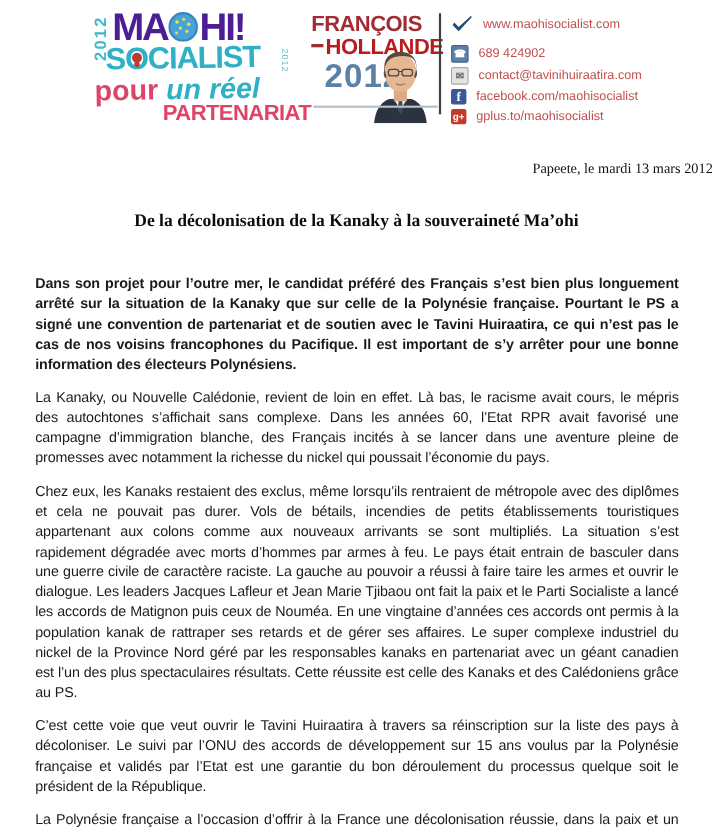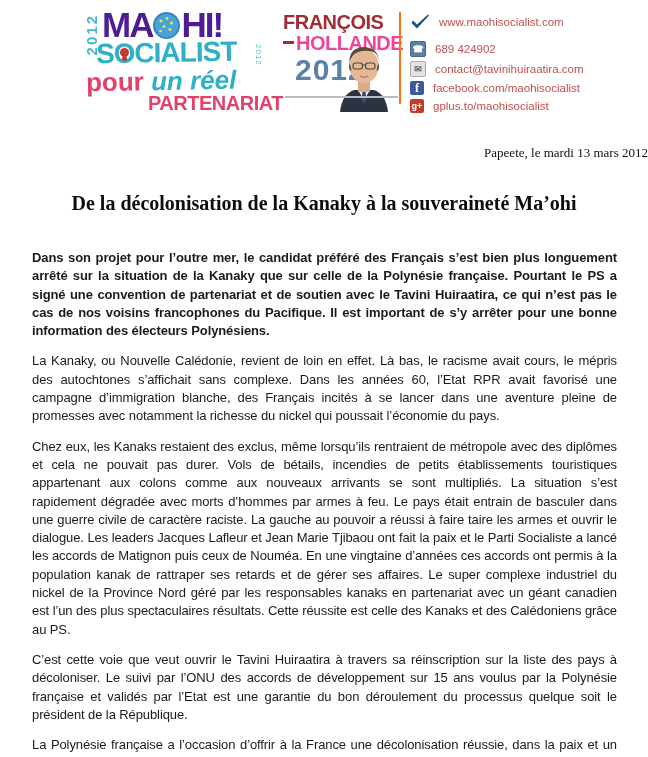--- a/index.html
+++ b/index.html
@@ -22,45 +22,45 @@
                    writing-mode:vertical-rl;letter-spacing:1px;opacity:.8;}
   .logo-line3{position:absolute;left:0px;top:60px;font-size:26px;line-height:26px;font-weight:700;
               transform:rotate(-1deg);}
   .logo-line3 .w1{color:#e04368;}
   .logo-line3 .w2{color:#2fb0c6;font-style:italic;}
   .logo-line4{position:absolute;left:62px;top:86px;font-size:20px;line-height:18px;font-weight:800;
               color:#e04368;letter-spacing:-.5px;}
 
   .candidate{position:absolute;left:283px;top:12px;width:125px;height:92px;}
   .cand-fn{font-size:20px;line-height:21px;font-weight:800;color:#a12c35;letter-spacing:-.5px;}
-  .cand-ln{font-size:20px;line-height:21px;font-weight:800;color:#ec4899;margin-left:13px;letter-spacing:-.5px;}
+  .cand-ln{font-size:20px;line-height:21px;font-weight:800;color:#b91c1c;margin-left:13px;letter-spacing:-.5px;}
   .cand-ln::before{content:"";display:inline-block;width:11px;height:3px;background:#a12c35;
                    vertical-align:6px;margin-right:2px;margin-left:-13px;}
   .cand-year{font-size:30px;line-height:32px;font-weight:800;color:#5c81a6;margin-left:12px;letter-spacing:1px;}
   .cand-portrait{position:absolute;left:53px;top:26px;width:56px;height:74px;}
   .cand-grayline{position:absolute;left:2px;top:84px;width:113px;height:2px;background:#b2bfc6;}
 
   .contacts{position:absolute;left:399px;top:12px;width:238px;height:92px;
-            border-left:2px solid #f97316;padding-left:9px;box-sizing:border-box;}
+            border-left:2px solid #404040;padding-left:9px;box-sizing:border-box;}
   .contact-row{display:flex;align-items:center;gap:9px;color:#c0504d;font-size:11.5px;
                line-height:13px;margin-bottom:4px;white-space:nowrap;}
   .contact-row.first{margin-bottom:11px;margin-top:2px;}
   .icon-box{display:inline-flex;align-items:center;justify-content:center;width:14px;height:14px;
             border-radius:2px;font-size:10px;color:#fff;flex:0 0 14px;font-weight:bold;}
   .icon-check{width:20px;height:16px;flex:0 0 20px;}
   .icon-phone{background:#5c81a8;border:1px solid #46678a;font-size:9px;}
   .icon-mail{background:#e3e3e3;border:1px solid #a9a9a9;color:#666;font-size:9px;}
   .icon-fb{background:#3b5998;font-family:"Liberation Serif",serif;font-size:12px;}
   .icon-gp{background:#c23b2a;font-size:9px;}
 
   
   .dateline{position:absolute;top:145px;left:0;width:100%;text-align:right;
             font-family:"Liberation Serif",serif;font-size:13px;color:#111;}
   .doc-title{position:absolute;top:192px;left:0;width:100%;text-align:center;
-             font-family:"Liberation Serif",serif;font-size:20px;font-weight:bold;color:#0d0d0d;}
+             font-family:"Liberation Serif",serif;font-size:16px;font-weight:bold;color:#0d0d0d;}
   .body-block{position:absolute;top:249px;left:32px;width:585px;color:#1b1b1b;}
   .body-block p{margin:0 0 12px 0;text-align:justify;font-size:13px;line-height:18.3px;
                 letter-spacing:-.1px;}
   .body-block p.lead{font-weight:bold;}
 </style>
 </head>
 <body>
 
 <div class="page">
 

